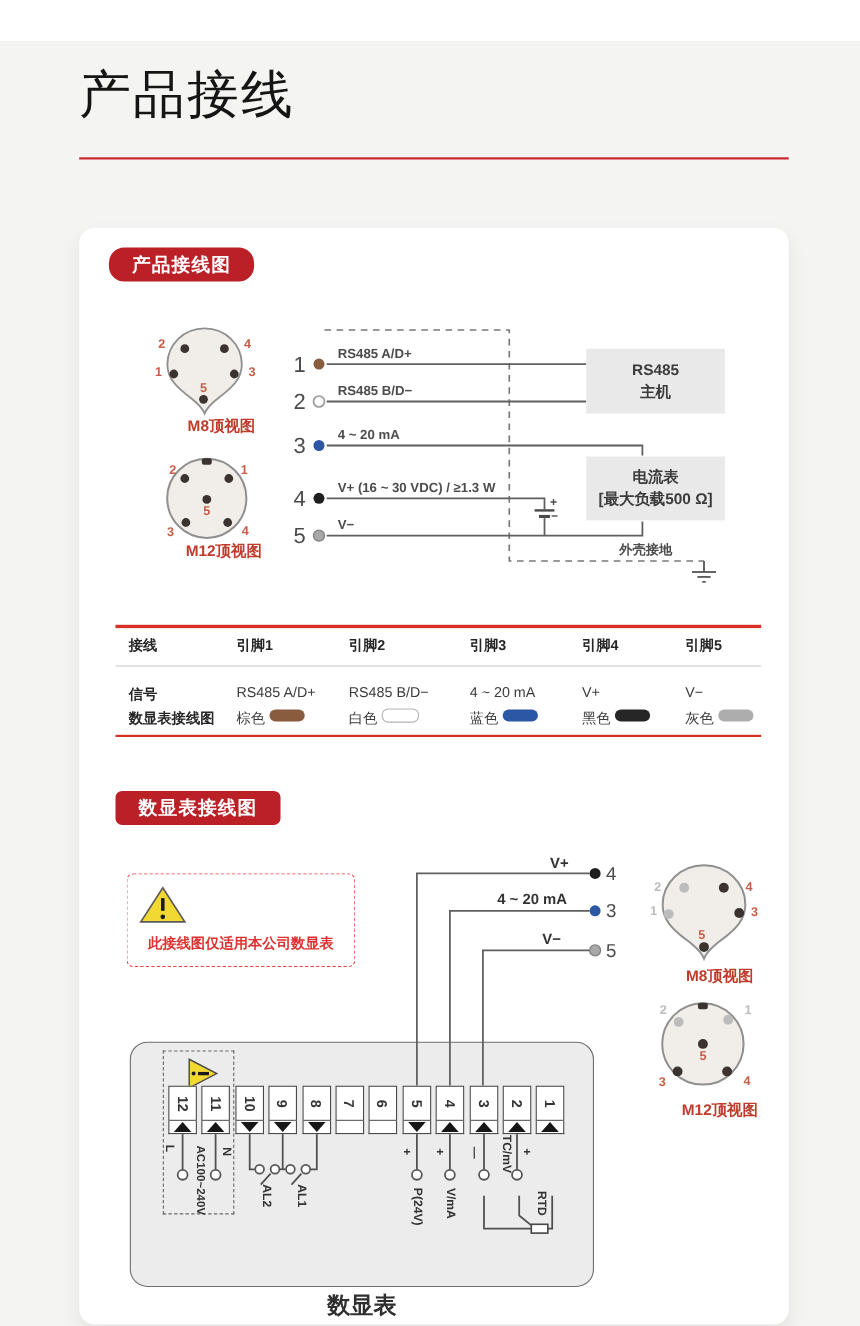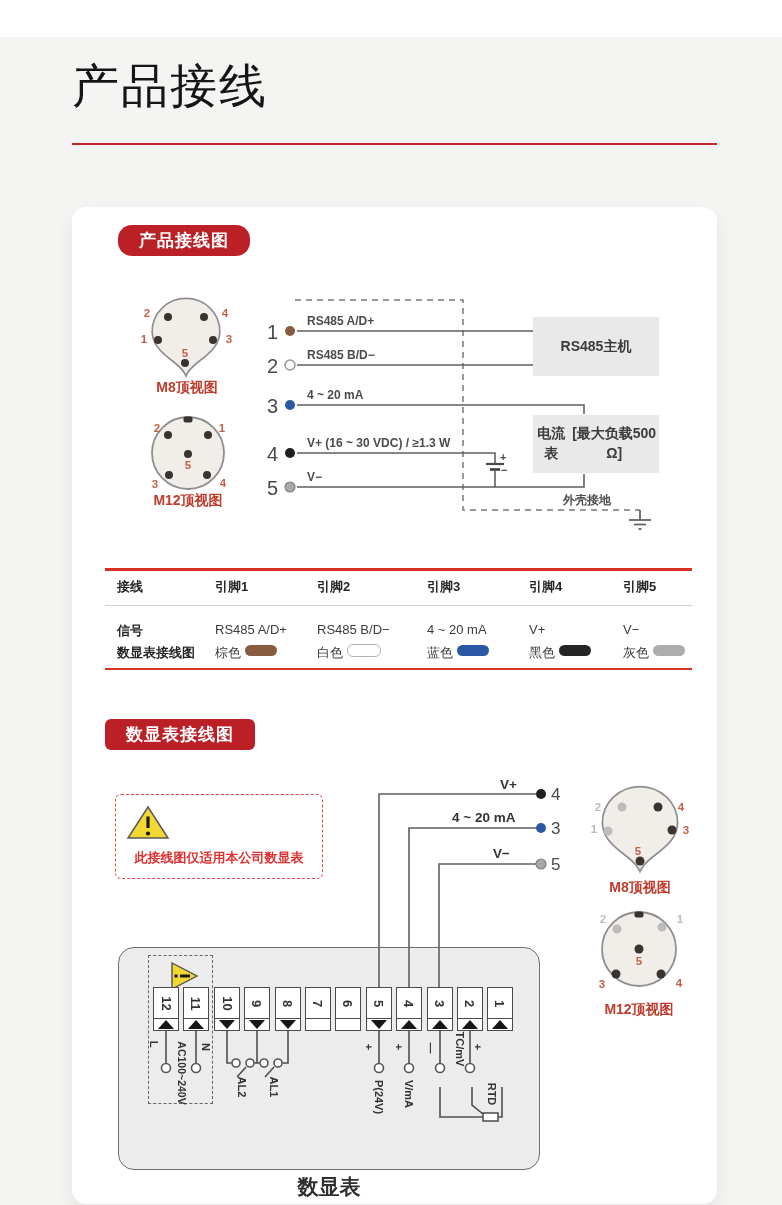--- a/index.html
+++ b/index.html
@@ -7,22 +7,22 @@
   #page{position:relative;width:782px;height:1205px;background:#f4f4f2;overflow:hidden;margin-top:37px;}
   #card{position:absolute;left:72px;top:170px;width:645px;height:997px;background:#fff;border-radius:14px;box-shadow:0 8px 18px rgba(0,0,0,.07);z-index:1;}
   .badge{position:absolute;background:#ba2026;color:#fff;font-size:17px;font-weight:700;line-height:31px;padding:0 21px;border-radius:6px;z-index:5;letter-spacing:1px;}
   #page-title{position:absolute;left:72px;top:18px;font-size:47px;color:#151515;letter-spacing:2px;z-index:2;}
   #title-rule{position:absolute;left:72px;top:106px;width:645px;height:2px;background:#c9252b;z-index:2;}
   svg.linework{position:absolute;left:0;top:0;z-index:4;pointer-events:none;}
   .wlabel{position:absolute;font-size:12px;font-weight:600;color:#4c4c4c;z-index:5;white-space:nowrap;}
   .wnum{position:absolute;width:22px;text-align:right;font-size:20px;color:#4a4a4a;z-index:5;}
   .pinnum{position:absolute;width:14px;height:12px;display:flex;align-items:center;justify-content:center;font-size:11.5px;font-weight:600;color:#c45f48;z-index:5;}
   .pinnum.dim{color:#bcbcbc;}
-  .connlabel{position:absolute;font-size:14px;font-weight:700;color:#bf3b2c;text-align:center;z-index:5;}
-  .graybox{position:absolute;width:126px;background:#e9e9e9;color:#3b3b3b;font-size:14px;font-weight:700;display:flex;flex-direction:row;align-items:center;justify-content:center;line-height:1.4;z-index:5;text-align:center;}
+  .connlabel{position:absolute;font-size:14px;font-weight:700;color:#bf3b2c;text-align:right;z-index:5;}
+  .graybox{position:absolute;width:126px;background:#e9e9e9;color:#3b3b3b;font-size:14px;font-weight:700;display:flex;flex-direction:column;align-items:center;justify-content:center;line-height:1.4;z-index:5;text-align:center;}
   .batsign{position:absolute;font-size:11px;font-weight:700;color:#4a4a4a;z-index:5;}
   .tbl-red{position:absolute;left:105px;width:587px;background:#d93025;z-index:5;}
   .tbl-gray{position:absolute;left:105px;width:587px;height:1px;background:#cfcfcf;z-index:5;}
   .th{position:absolute;font-size:13px;font-weight:700;color:#262626;z-index:5;white-space:nowrap;}
   .td{position:absolute;font-size:13px;color:#3c3c3c;z-index:5;white-space:nowrap;}
   .pill{position:absolute;width:32px;height:11px;border-radius:6px;z-index:5;}
   .pill-brown{background:#8a5c3f;}
   .pill-white{background:#fff;border:1.5px solid #b3b3b3;}
   .pill-blue{background:#2b57a5;}
   .pill-black{background:#262626;}
@@ -177,21 +177,21 @@
       <circle cx="440" cy="1031" r="4.5"></circle>
         <circle cx="470" cy="1031" r="4.5"></circle>
     </g>
     <g>
       <polygon points="128,801 168,801 148,770" fill="#f2d832" stroke="#5a5a5a" stroke-width="1.5"></polygon>
       <path d="M148,779.5 V791" stroke="#1a1a1a" stroke-width="3.2"></path>
       <circle cx="148" cy="796.5" r="2.1" fill="#1a1a1a"></circle>
     </g>
   </svg>
 
-  <div class="badge" style="left:118px;top:188px;border-radius:14px;">产品接线图</div>
+  <div class="badge" style="left:99px;top:188px;border-radius:14px;">产品接线图</div>
 
   <span class="pinnum" style="left:140px;top:270px;">2</span>
   <span class="pinnum" style="left:218px;top:270px;">4</span>
   <span class="pinnum" style="left:137px;top:296px;">1</span>
   <span class="pinnum" style="left:222px;top:296px;">3</span>
   <span class="pinnum" style="left:178px;top:310px;">5</span>
   <div class="connlabel" style="left:142px;top:342px;width:90px;">M8顶视图</div>
 
   <span class="pinnum" style="left:150px;top:385px;">2</span>
   <span class="pinnum" style="left:215px;top:385px;">1</span>

